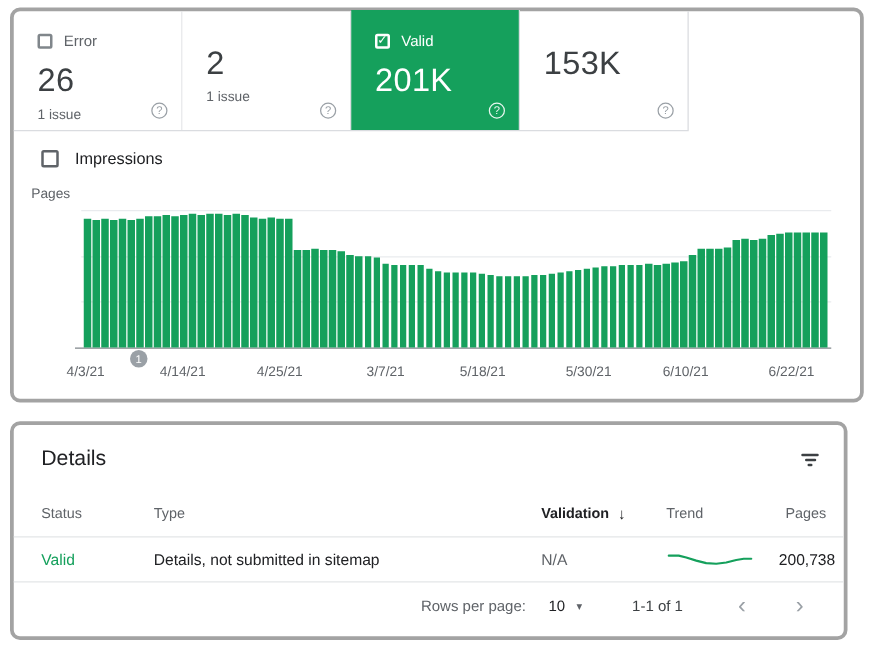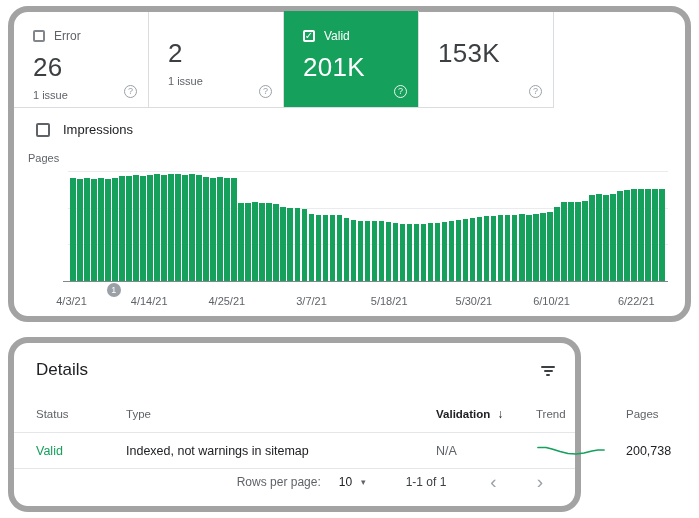--- a/index.html
+++ b/index.html
@@ -7,25 +7,25 @@
   body {
     position: relative;
     background: #fff;
     font-family: "Liberation Sans", sans-serif;
     color: #3c4043;
     overflow: hidden;
   }
   .panel {
     position: absolute;
     background: #fff;
-    border: 6px solid #a3a3a3;
-    border-radius: 20px;
+    border: 3px solid #a3a3a3;
+    border-radius: 8px;
   }
   #summary-panel { left:8px; top:6px; width:683px; height:316px; }
-  #details-panel { left:8px; top:337px; width:573px; height:175px; }
+  #details-panel { left:8px; top:337px; width:670px; height:175px; }
 
   
   .cards-row { display:flex; width:540px; height:96px; border-bottom:1px solid #dadce0; }
   .card {
     width:135px; position:relative;
     border-right:1px solid #dadce0;
     padding:17px 10px 8px 19px;
     cursor:pointer;
   }
   .card:first-child { border-top-left-radius:7px; }
@@ -284,21 +284,21 @@
       <span class="th-validation">
         <span>Validation</span>
         <span class="sort-arrow">↓</span>
       </span>
       <span>Trend</span>
       <span class="col-right">Pages</span>
     </div>
 
     <div class="trow">
       <span class="td-status" id="row-status" style="color: rgb(21, 160, 92);">Valid</span>
-      <span class="td-type">Indexed, not warnings in sitemap</span>
+      <span class="td-type">Details, not submitted in sitemap</span>
       <span class="td-validation">N/A</span>
       <span class="td-trend">
         <svg id="sparkline" width="70" height="16" viewBox="0 0 70 16">
             <polyline fill="none" stroke-width="1.7" stroke-linecap="round" stroke-linejoin="round" stroke="#15a05c" points="2,4.5 10,4.5 16,6 24,8.5 32,10.5 40,11 48,10 56,8 62,7 68,7"></polyline>
           </svg>
       </span>
       <span class="td-pages col-right">200,738</span>
     </div>
   </div>
 

